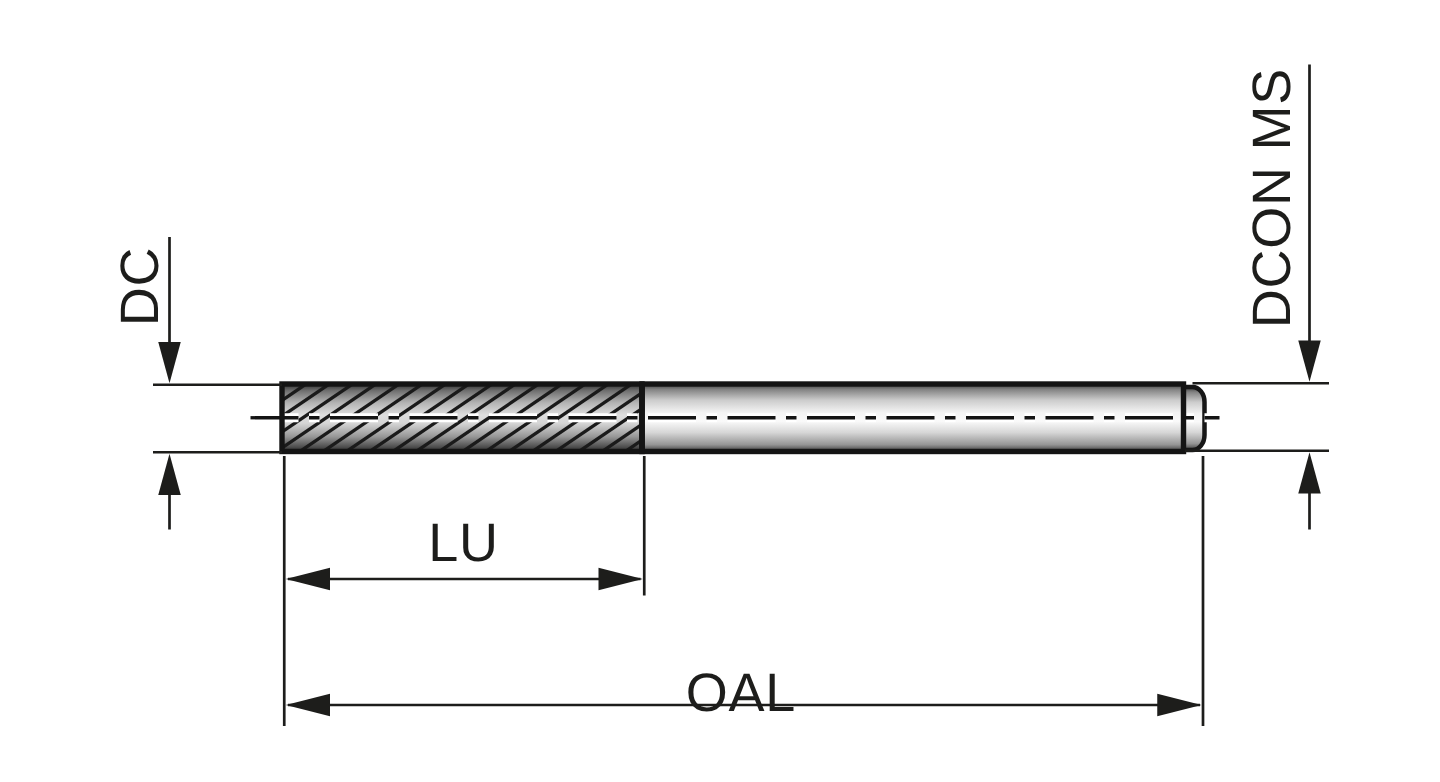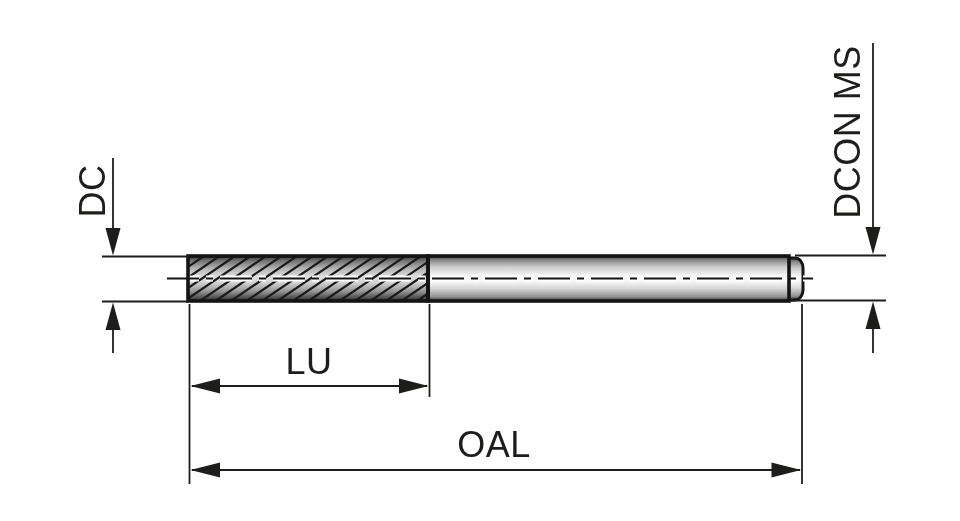--- a/index.html
+++ b/index.html
@@ -147,15 +147,15 @@
       <polygon points="801,470 771.5,462.5 771.5,477.5" stroke="none"></polygon>
     </g>
   </svg>
 
   <div class="dim-label vertical" style="left:93px; top:191px;">DC</div>
 
   <div class="dim-label vertical" style="left:848px; top:132px;">DCON MS</div>
 
   <div class="dim-label" style="left:309px; top:362px;">LU</div>
 
-  <div class="dim-label" style="left:494px; top:445px;">OAL</div>
+  <div class="dim-label" style="left:494px; top:462px;">OAL</div>
 
 </div>
 
 </body></html>

